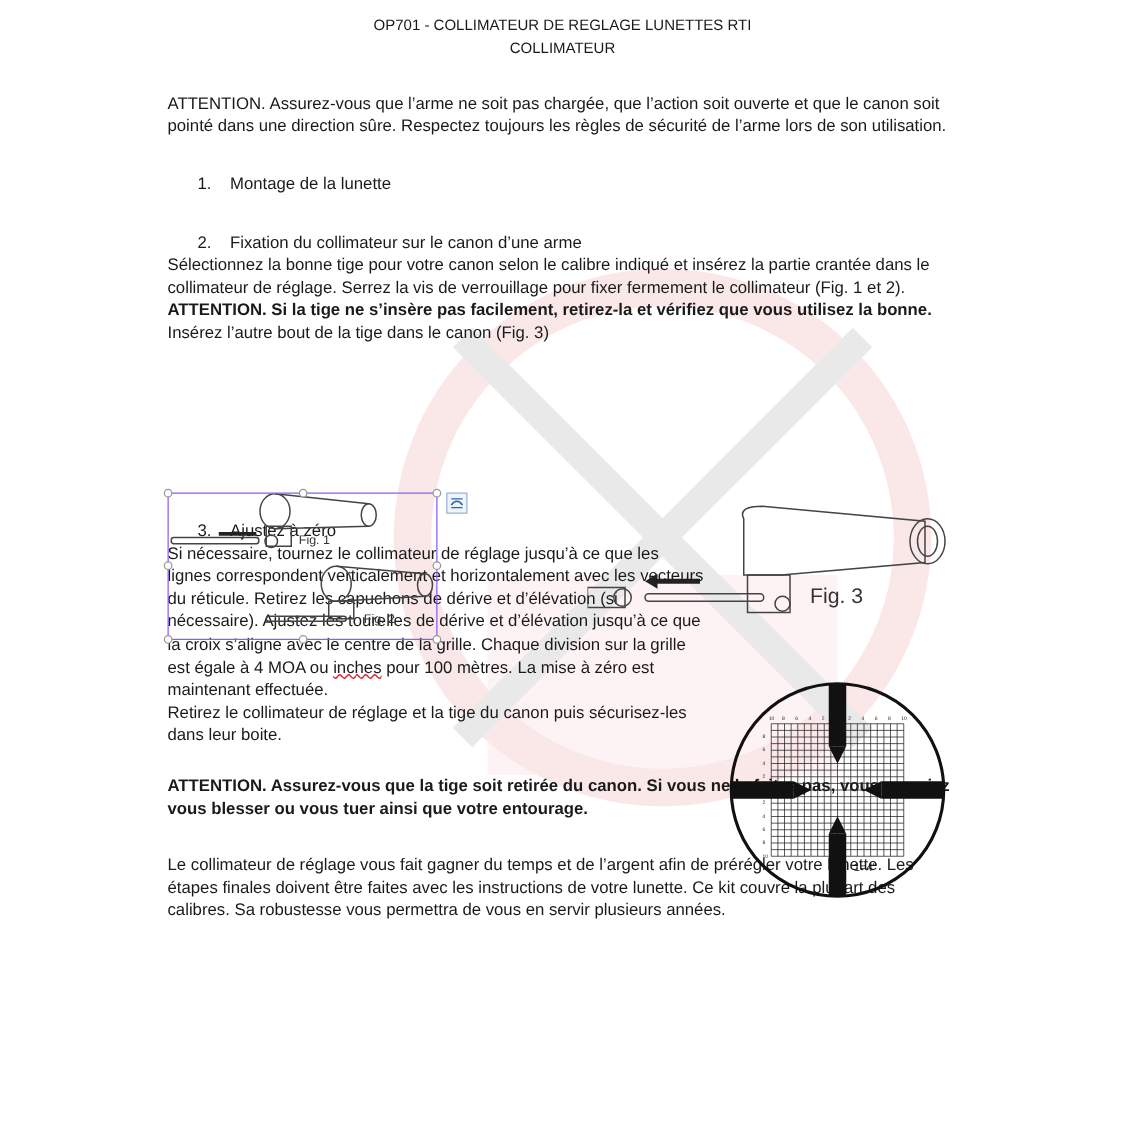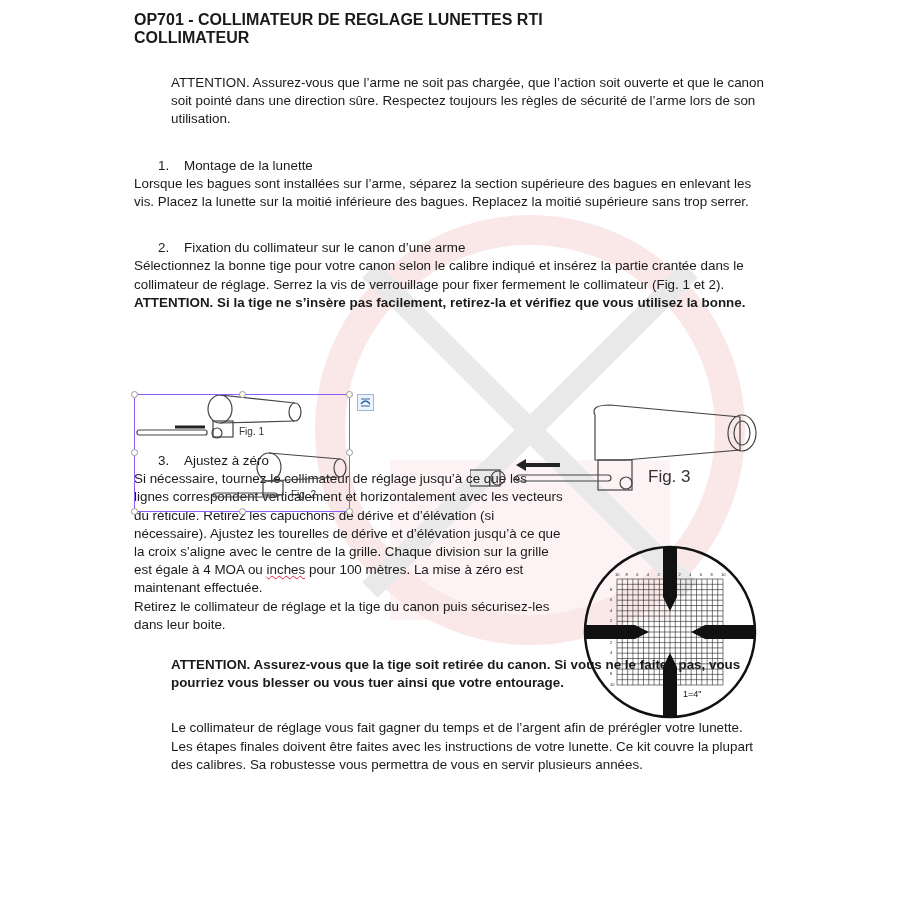--- a/index.html
+++ b/index.html
@@ -1,22 +1,22 @@
 <!DOCTYPE html>
 <html><head>
   <meta charset="utf-8">
   <style>
     html, body { margin: 0; padding: 0; background: #ffffff; }
     body { width: 900px; height: 900px; position: relative; overflow: hidden;
       font-family: "Liberation Sans", "DejaVu Sans", sans-serif; color: #1a1a1a; }
     .watermark { position: absolute; left: 310px; top: 210px; width: 440px; height: 440px; opacity: 0.10; pointer-events: none; }
     .page { position: absolute; left: 134px; top: 0; width: 632px; font-size: 13.4px; line-height: 18.2px; }
-    .title { font-weight: bold; font-size: 16px; line-height: 18px; margin-top: 11px; }
+    .title { text-align: center; font-weight: normal; font-size: 12px; line-height: 18px; margin-top: 11px; }
     p { margin: 0; }
-    .para { margin-top: 27px; margin-left: 37px; }
+    .para { margin-top: 27px; }
     .heading { margin-top: 28px; padding-left: 24px; }
     .heading .num { display: inline-block; width: 26px; }
     .bold { font-weight: bold; }
     .spell { text-decoration: underline wavy #d23; text-decoration-thickness: 1px; }
     .fig12 { position: absolute; left: 134px; top: 394px; width: 214px; height: 116px; border: 1px solid #8b5cf6; }
     .handle { position: absolute; width: 5px; height: 5px; border: 1px solid #999; background: #fff; border-radius: 50%; }
     .layout-btn { position: absolute; left: 357px; top: 394px; width: 15px; height: 15px; border: 1px solid #9cb6d4; background: #eef4fb; }
     .fig3 { position: absolute; left: 470px; top: 395px; width: 300px; height: 115px; }
     .reticle { position: absolute; left: 583px; top: 545px; width: 174px; height: 174px; }
     .section3 { width: 430px; }
@@ -35,27 +35,27 @@
   <div class="title">
     <div>OP701 - COLLIMATEUR DE REGLAGE LUNETTES RTI</div>
     <div>COLLIMATEUR</div>
   </div>
 
   <p class="para">ATTENTION. Assurez-vous que l’arme ne soit pas chargée, que l’action soit ouverte et que le canon soit pointé dans une direction sûre. Respectez toujours les règles de sécurité de l’arme lors de son utilisation.</p>
 
   <div class="heading">
     <span class="num">1.</span><span>Montage de la lunette</span>
   </div>
-  <p>Lorsque les bagues sont installées sur l’arme, séparez la section supérieure des bagues en enlevant les vis. Placez la lunette sur la moitié inférieure des bagues. Replacez la moitié supérieure sans trop serrer.</p>
 
   <div class="heading">
     <span class="num">2.</span><span>Fixation du collimateur sur le canon d’une arme</span>
   </div>
   <p>Sélectionnez la bonne tige pour votre canon selon le calibre indiqué et insérez la partie crantée dans le collimateur de réglage. Serrez la vis de verrouillage pour fixer fermement le collimateur (Fig. 1 et 2).</p>
   <p class="bold">ATTENTION. Si la tige ne s’insère pas facilement, retirez-la et vérifiez que vous utilisez la bonne.</p>
+  <p>Insérez l’autre bout de la tige dans le canon (Fig. 3)</p>
 
   <div style="height:140px"></div>
 
   <div class="heading" style="margin-top:0">
     <span class="num">3.</span><span>Ajustez à zéro</span>
   </div>
   <div class="section3">
     <p><span>Si nécessaire, tournez le collimateur de réglage jusqu’à ce que les lignes correspondent verticalement et horizontalement avec les vecteurs du réticule. Retirez les capuchons de dérive et d’élévation (si nécessaire). Ajustez les tourelles de dérive et d’élévation jusqu’à ce que la croix s’aligne avec le centre de la grille. Chaque division sur la grille est égale à 4 MOA ou </span><span class="spell">inches</span><span> pour 100 mètres. La mise à zéro est maintenant effectuée.</span></p>
     <p>Retirez le collimateur de réglage et la tige du canon puis sécurisez-les dans leur boite.</p>
   </div>

